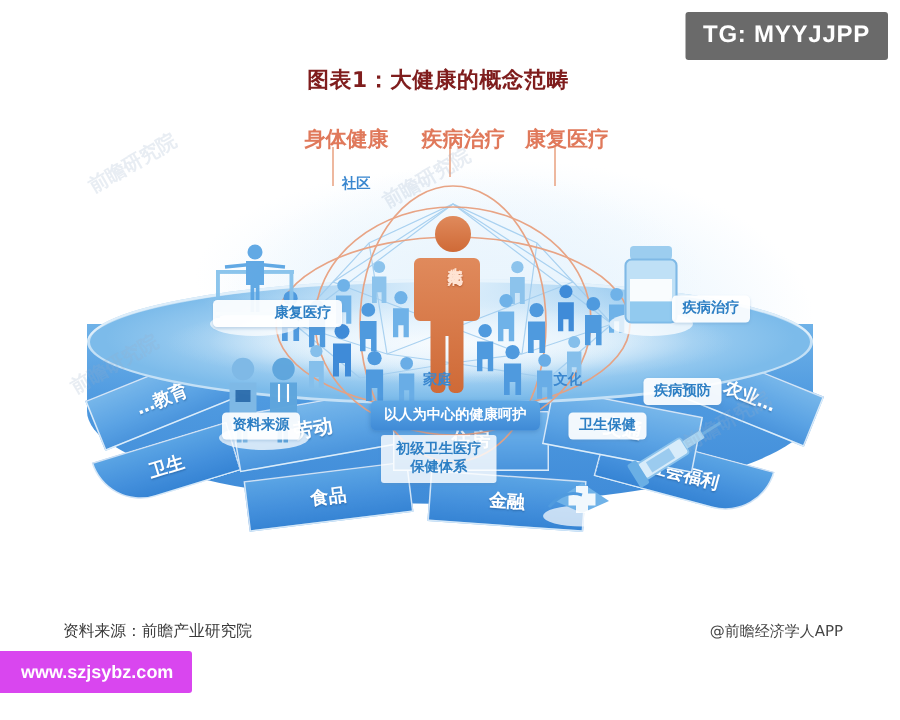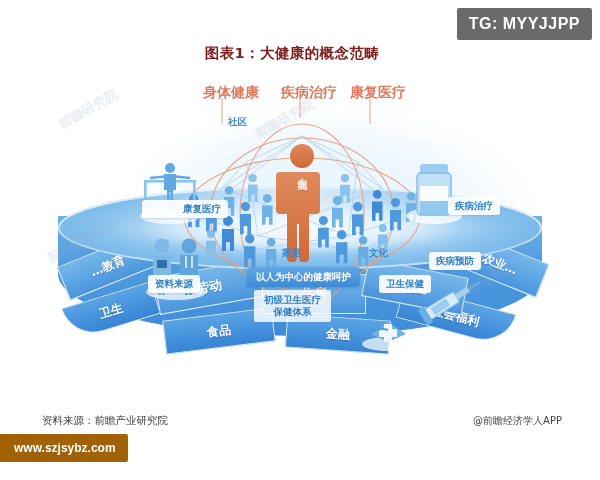--- a/index.html
+++ b/index.html
@@ -17,21 +17,21 @@
     position:absolute;right:8px;top:8px;
     background:#6a6a6a;color:#fff;
     font-size:16px;font-weight:700;letter-spacing:.5px;
     padding:7px 12px;border-radius:2px;z-index:40;
     font-family:"Liberation Sans",sans-serif;
   }
 
   
   .url-badge{
     position:absolute;left:0;bottom:18px;
-    background:#a16207;color:#fff;
+    background:#d946ef;color:#fff;
     font-size:12px;font-weight:700;
     padding:7px 12px 7px 14px;border-radius:0 2px 2px 0;z-index:40;
   }
 
   
   .chart-title{
     position:absolute;left:0;right:16px;top:44px;text-align:center;
     font-size:14.5px;font-weight:700;color:#7f1d1d;letter-spacing:.4px;
     font-family:"DejaVu Sans","Liberation Sans",sans-serif;
   }

